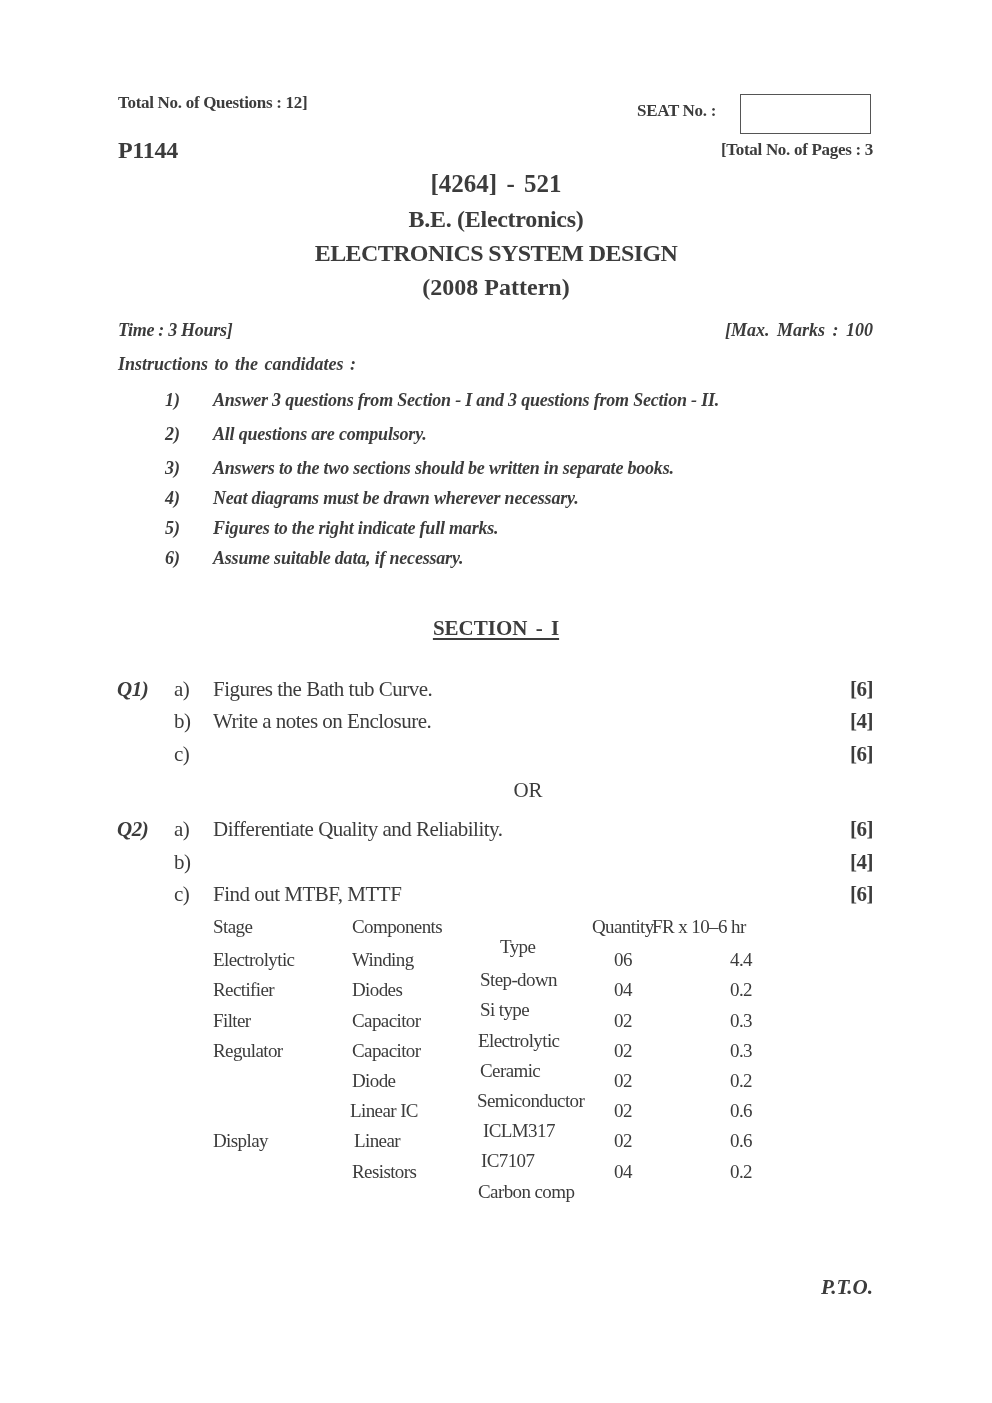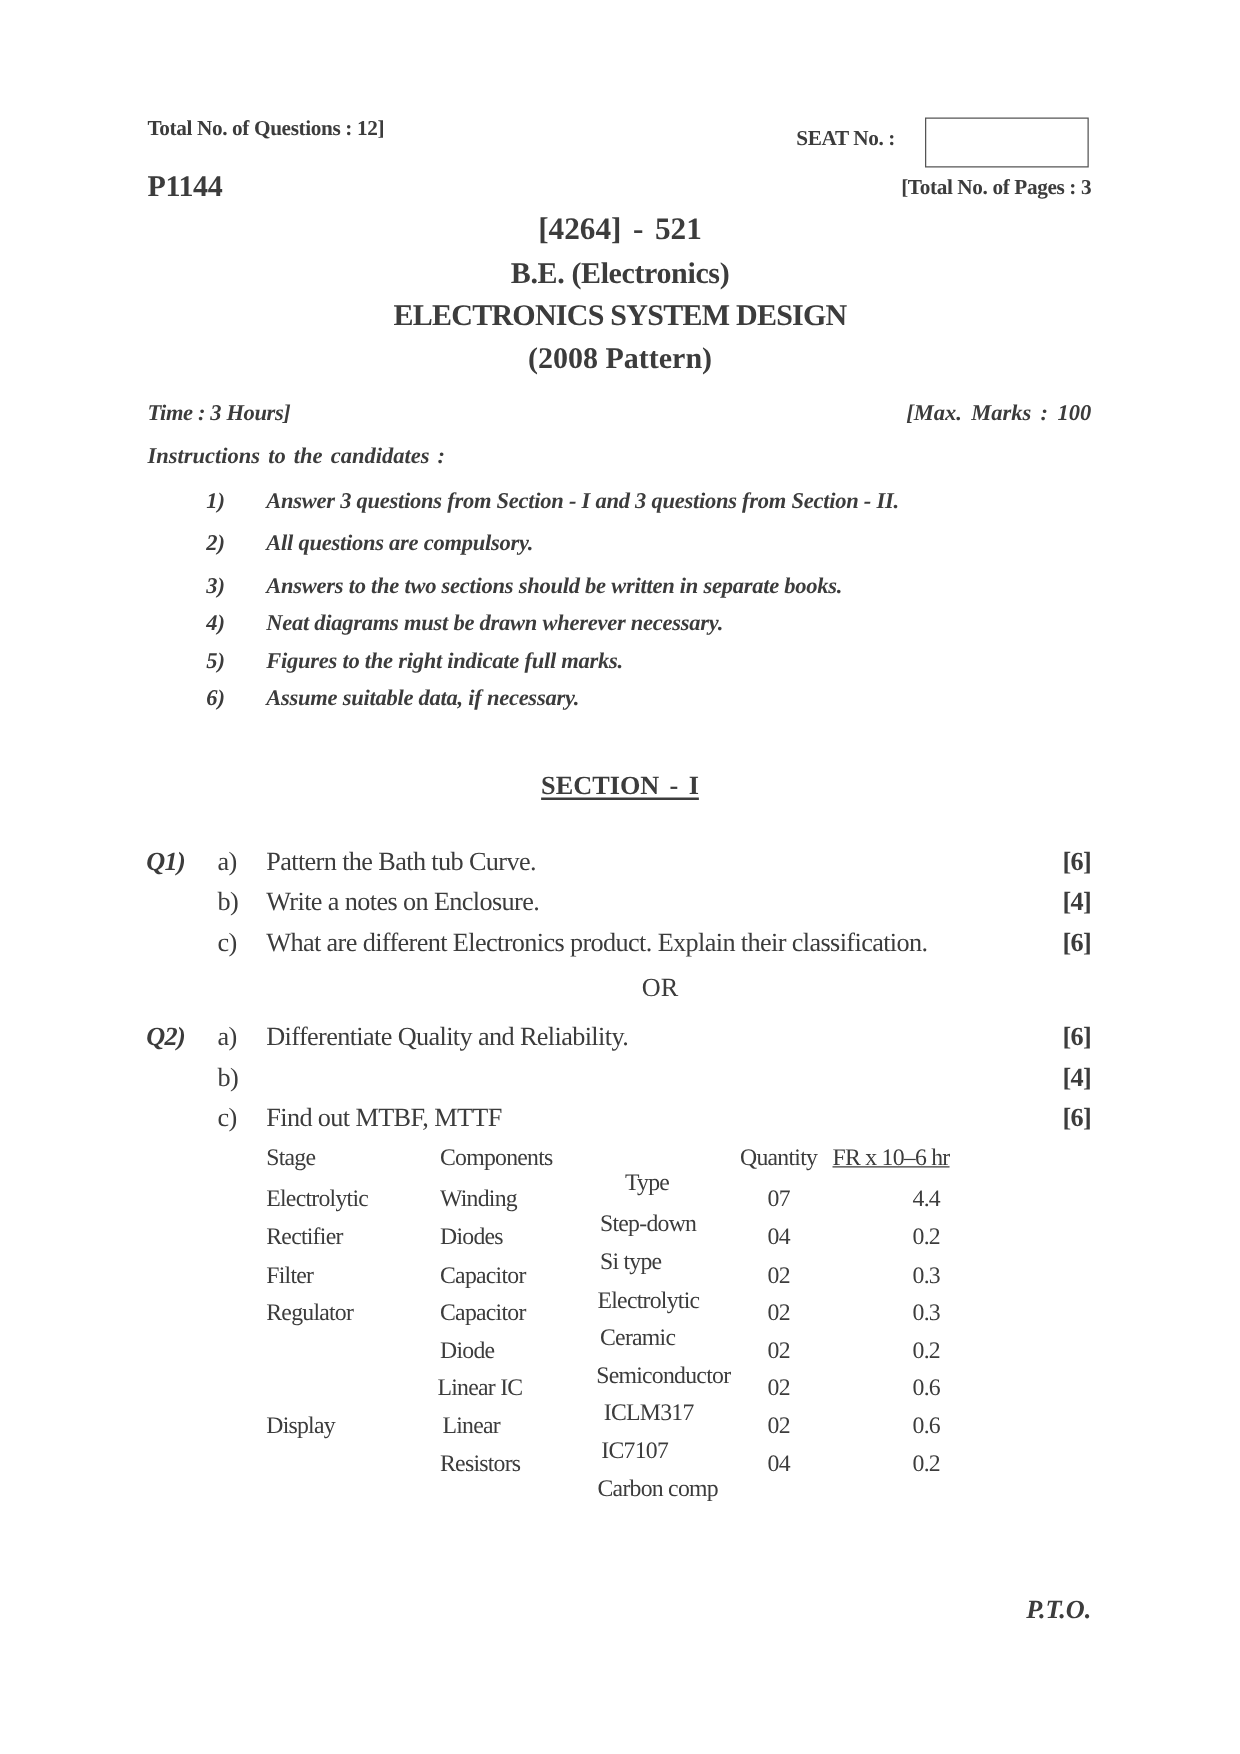--- a/index.html
+++ b/index.html
@@ -94,31 +94,30 @@
 <div class="abs instr" style="top:548px;">
   <span class="num">6)</span>
   <span class="txt">Assume suitable data, if necessary.</span>
 </div>
 
 <div class="abs center" id="section-title">SECTION - I</div>
 
 <div class="abs q-row" style="top:677px;">
   <span class="qnum">Q1)</span>
   <span class="sub">a)</span>
-  <span class="text">Pattern the Bath tub Curve.</span>
+  <span class="text">Figures the Bath tub Curve.</span>
   <span class="marks">[6]</span>
 </div>
 <div class="abs q-row" style="top:709px;">
   <span class="sub">b)</span>
   <span class="text">Write a notes on Enclosure.</span>
   <span class="marks">[4]</span>
 </div>
 <div class="abs q-row" style="top:742px;">
   <span class="sub">c)</span>
-  <span class="text">What are different Electronics product. Explain their classification.</span>
   <span class="marks">[6]</span>
 </div>
 
 <div class="abs center" id="or-text">OR</div>
 
 <div class="abs q-row" style="top:817px;">
   <span class="qnum">Q2)</span>
   <span class="sub">a)</span>
   <span class="text">Differentiate Quality and Reliability.</span>
   <span class="marks">[6]</span>
@@ -132,28 +131,28 @@
   <span class="text">Find out MTBF, MTTF</span>
   <span class="marks">[6]</span>
 </div>
 
 <div>
   <div class="abs t-row" style="top:916px;">
     <span class="c-stage">Stage</span>
     <span class="c-comp">Components</span>
     <span class="c-type" style="left:500px;">Type</span>
     <span class="c-qty" style="left:592px;">Quantity</span>
-    <span class="c-fr" style="left:666px;text-decoration:underline;">FR x 10–6 hr</span>
+    <span class="c-fr" style="left:652px;">FR x 10–6 hr</span>
   </div>
 
   <div class="abs t-row" style="top:949px;">
     <span class="c-stage">Electrolytic</span>
     <span class="c-comp">Winding</span>
     <span class="c-type" style="left:480px;">Step-down</span>
-    <span class="c-qty">07</span>
+    <span class="c-qty">06</span>
     <span class="c-fr">4.4</span>
   </div>
   <div class="abs t-row" style="top:979px;">
     <span class="c-stage">Rectifier</span>
     <span class="c-comp">Diodes</span>
     <span class="c-type" style="left:480px;">Si type</span>
     <span class="c-qty">04</span>
     <span class="c-fr">0.2</span>
   </div>
   <div class="abs t-row" style="top:1010px;">

